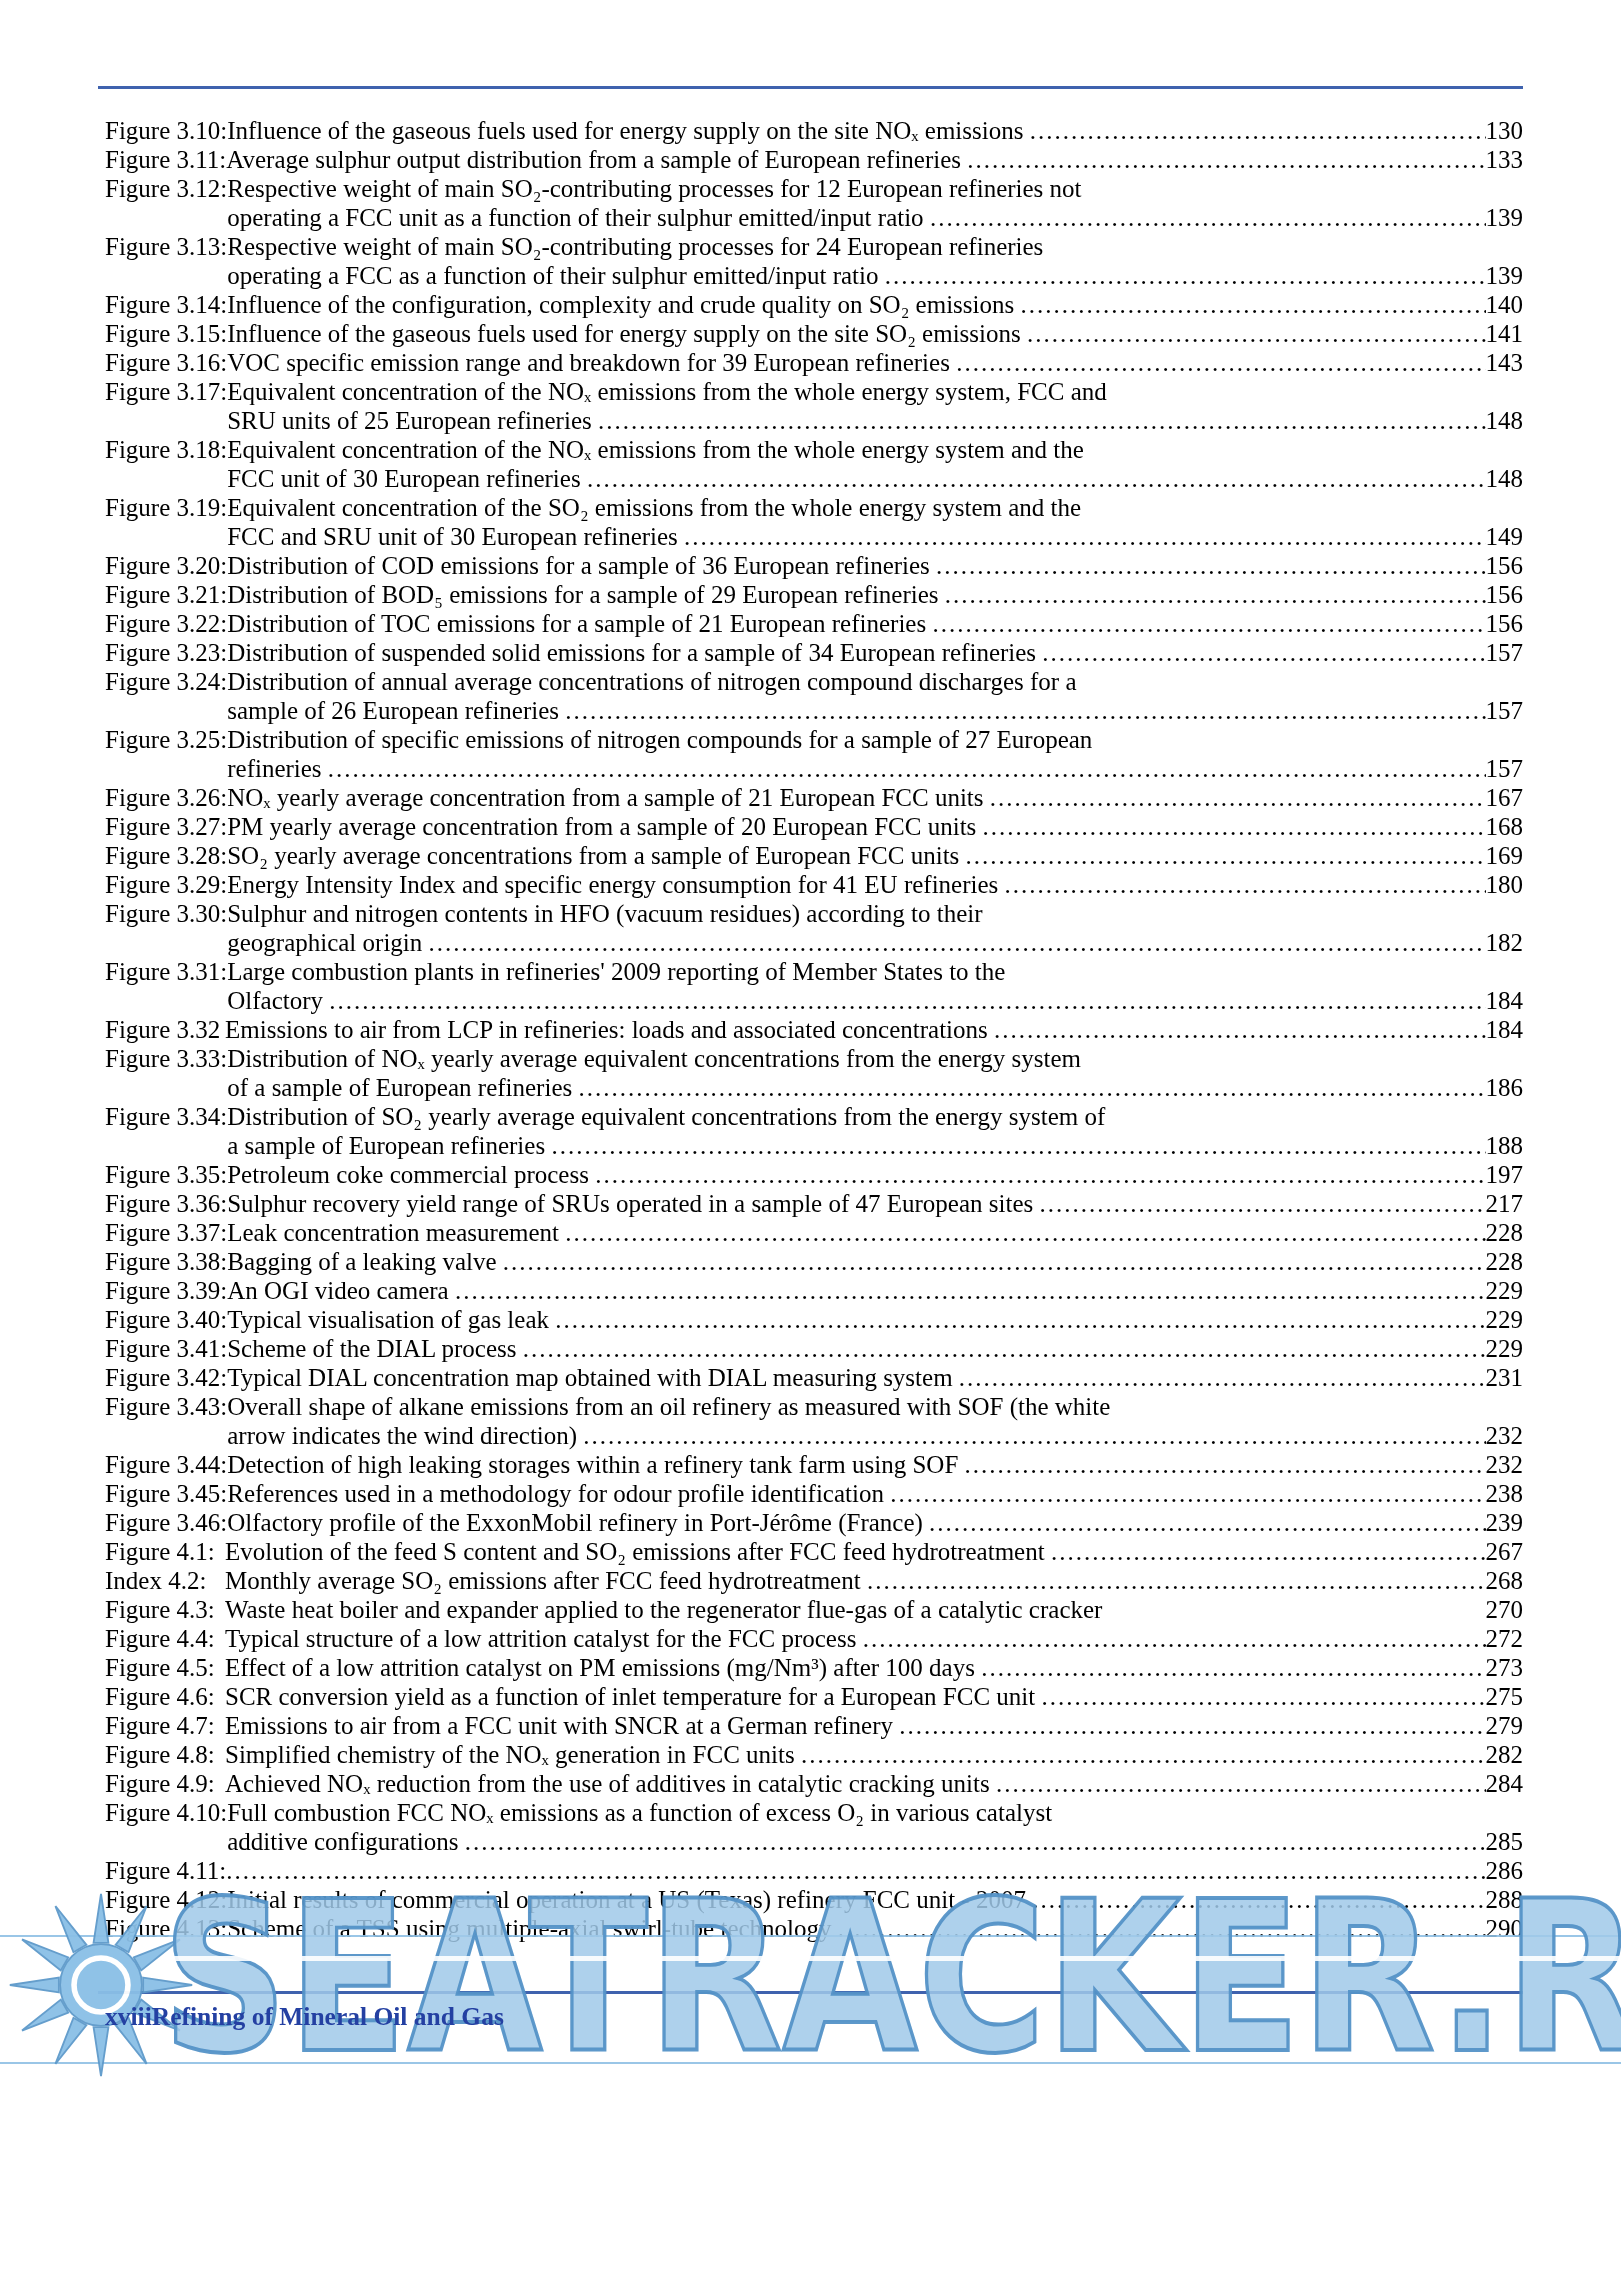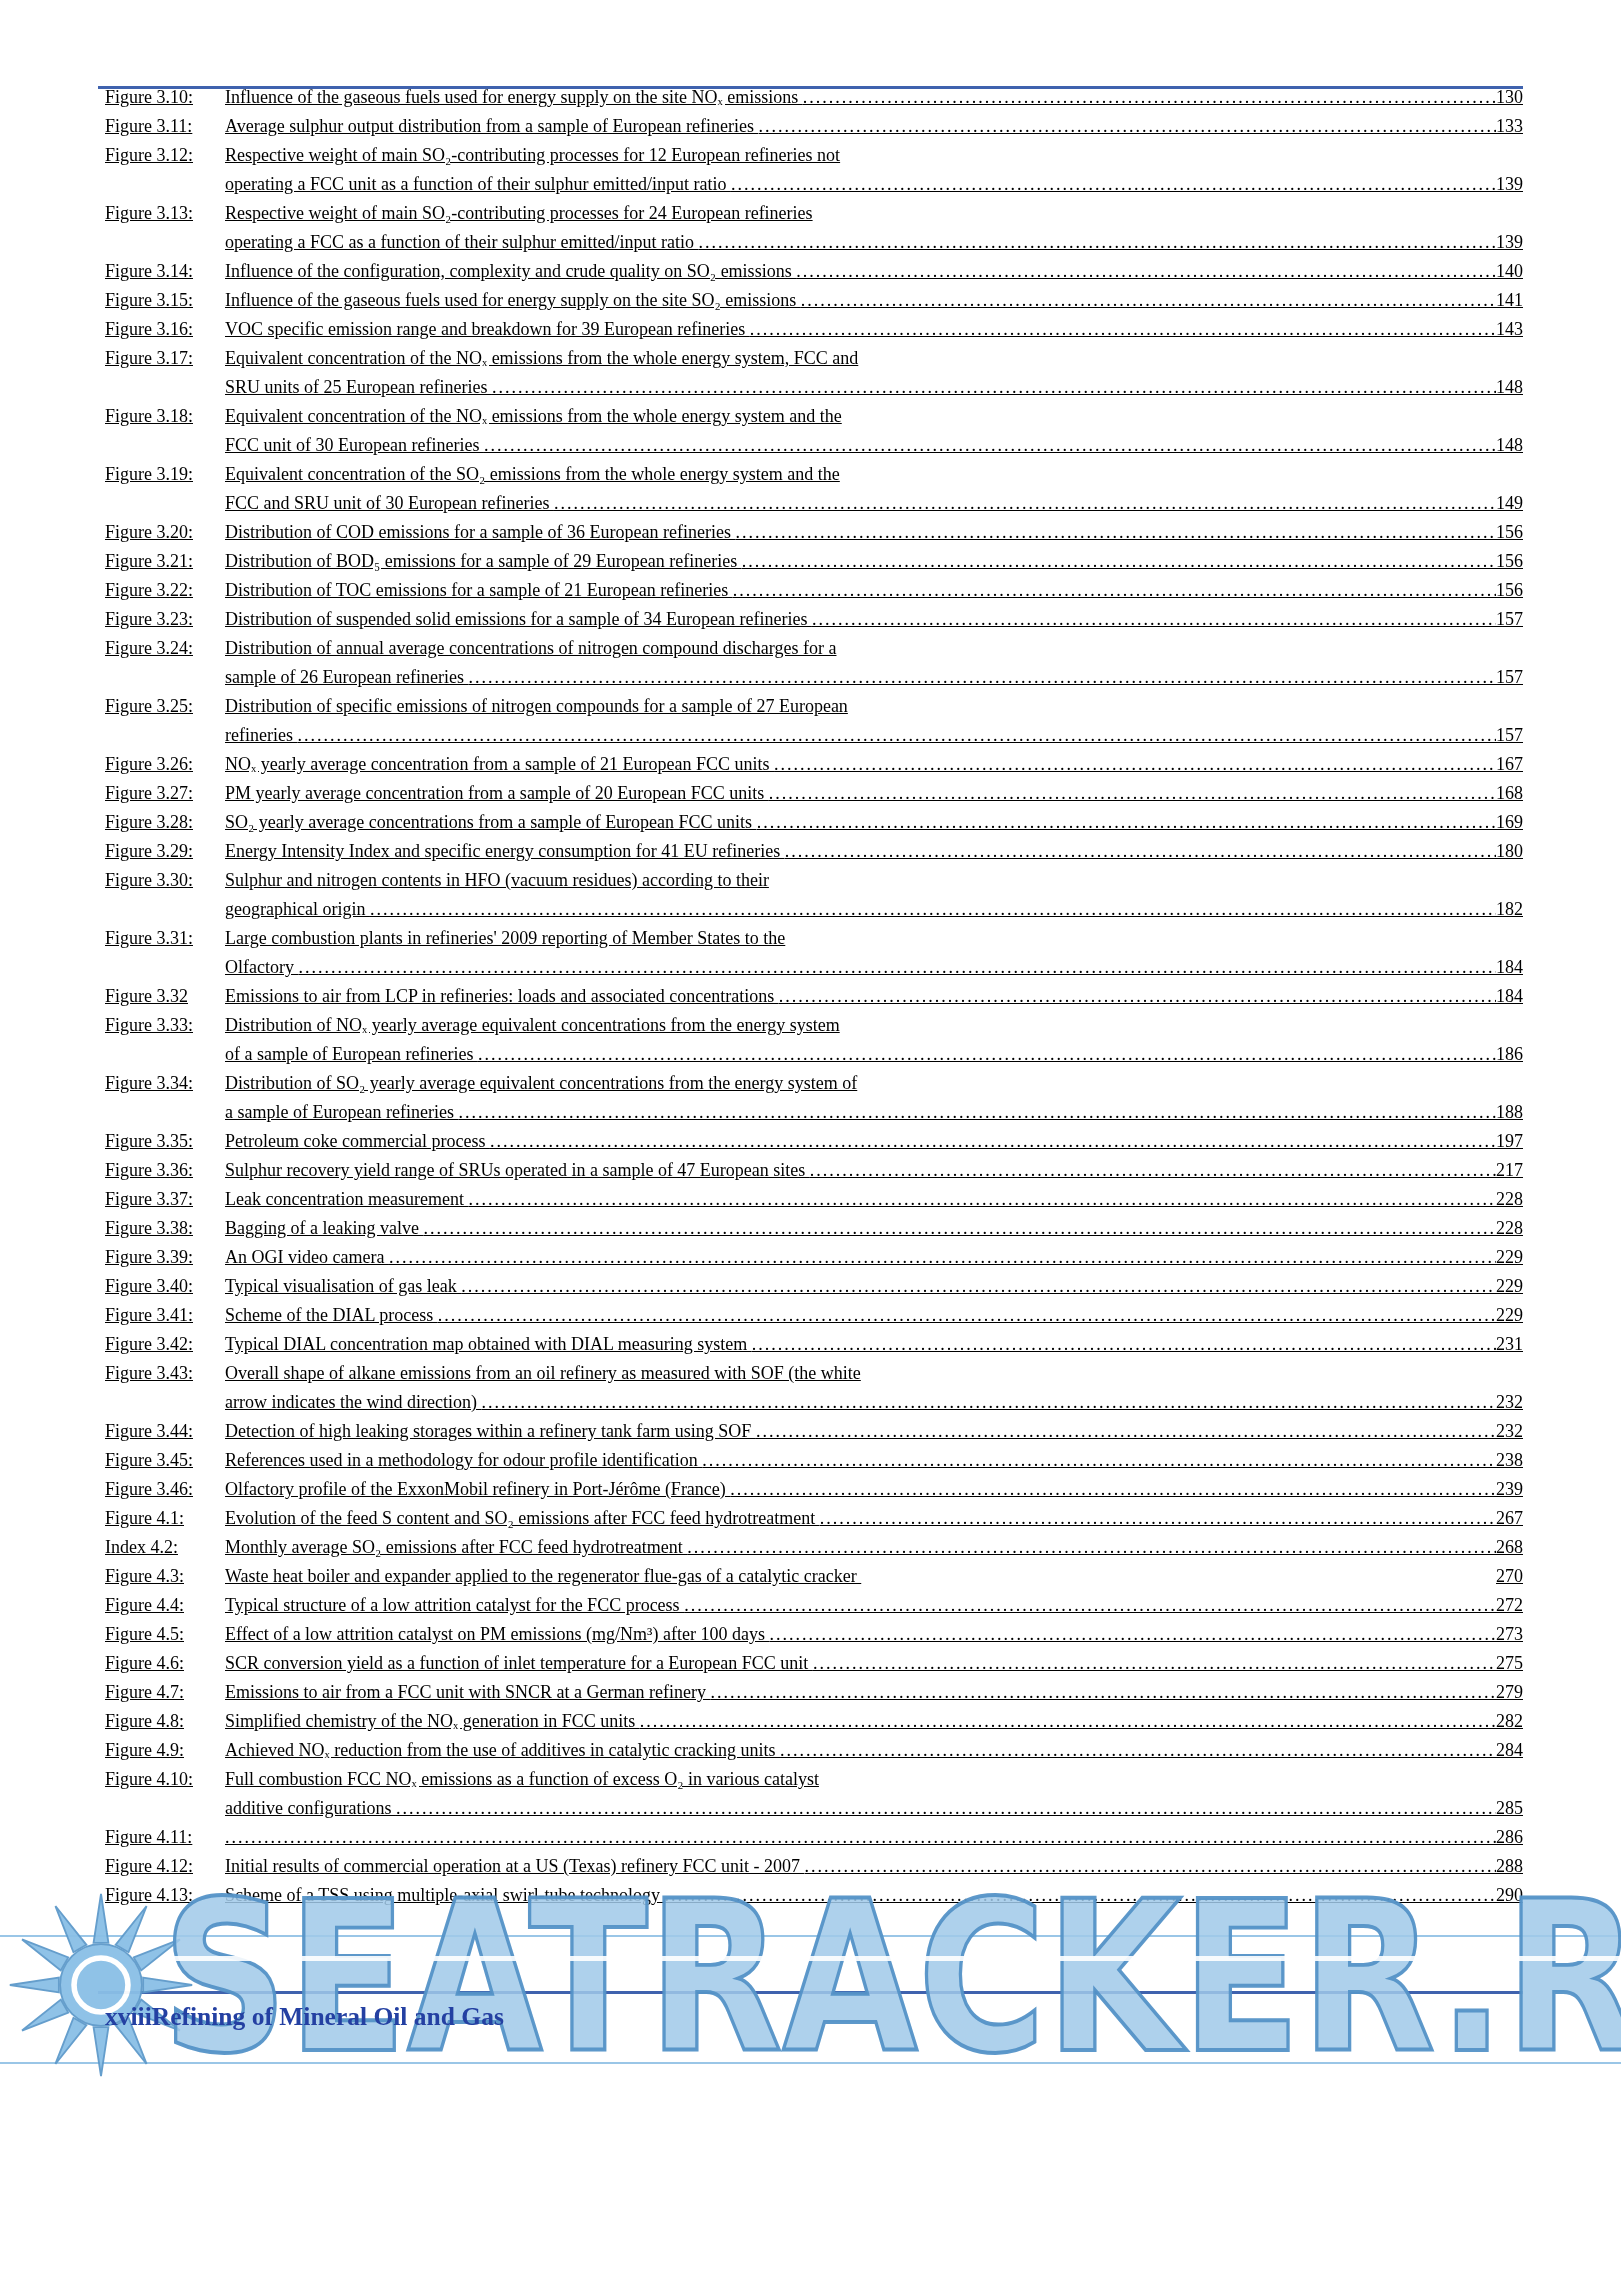--- a/index.html
+++ b/index.html
@@ -4,21 +4,21 @@
 <style>
   html,body{margin:0;padding:0;}
   body{
     width:1621px;height:2293px;position:relative;overflow:hidden;background:#ffffff;
     font-family:"Liberation Serif","DejaVu Serif","DejaVu Sans",serif;color:#000;
   }
   .rule{position:absolute;left:98px;width:1425px;height:2.9px;background:#3f62ae;}
   .rule-top{top:86px;}
   .rule-bottom{top:1991px;}
 
-  .toc{position:absolute;left:105px;top:83px;width:1418px;font-size:18px;line-height:29px;z-index:1;text-decoration:underline;}
+  .toc{position:absolute;left:105px;top:116px;width:1418px;font-size:25px;line-height:29px;z-index:1;}
   .entry{display:flex;}
   .label{flex:0 0 120px;white-space:pre;}
   .body{flex:1 1 auto;min-width:0;}
   .line{white-space:nowrap;}
   .line.last{display:flex;align-items:flex-end;}
   .line.last .txt{flex:0 0 auto;white-space:pre;}
   .leader{flex:1 1 auto;min-width:0;overflow:hidden;white-space:nowrap;letter-spacing:2px;}
   .leader.none{visibility:hidden;}
   .pnum{flex:0 0 auto;}
 

